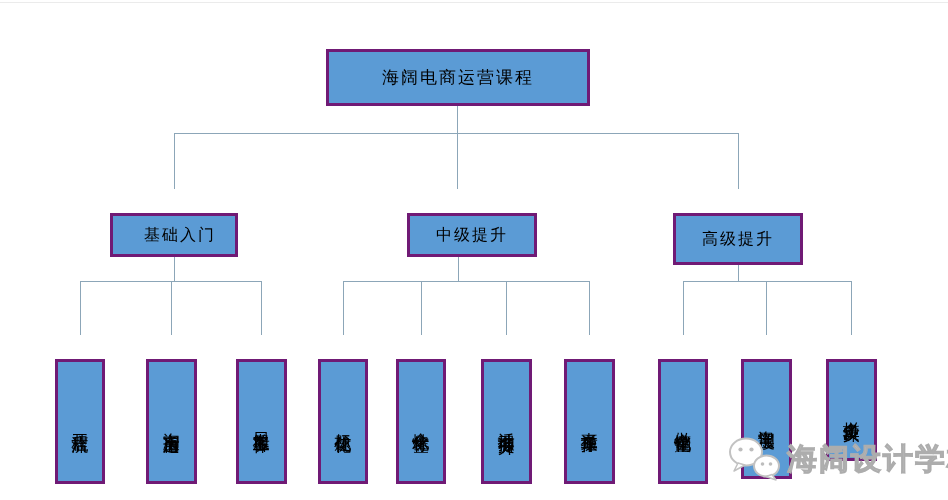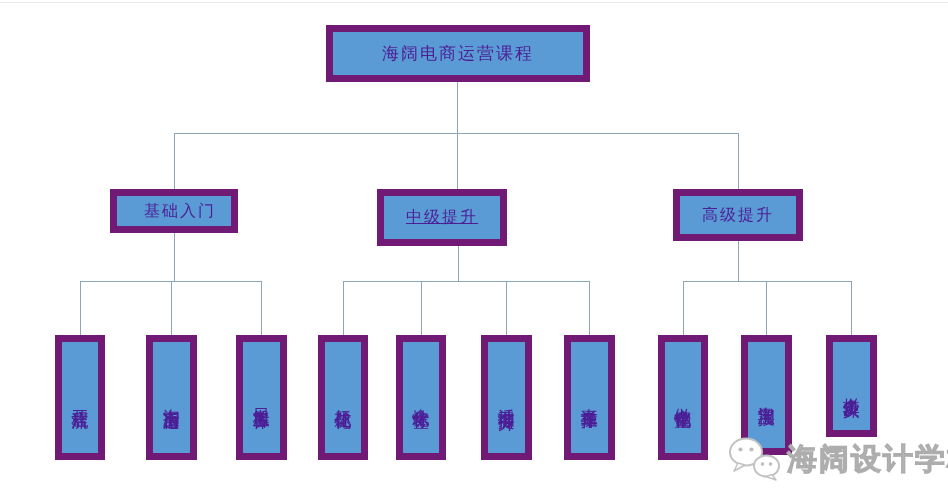--- a/index.html
+++ b/index.html
@@ -17,26 +17,27 @@
     width: 948px; height: 1px;
     background: #ebebeb;
   }
   .line { position: absolute; background: #8ca6b8; }
   .line.v { width: 1px; }
   .line.h { height: 1px; }
   .node {
     position: absolute;
     box-sizing: border-box;
     background: #5b9bd5;
-    border: 7px solid #701a75;
-    color: #4c1d95;
+    border: 3px solid #701a75;
+    color: #000000;
     display: flex;
     align-items: center;
     justify-content: center;
     z-index: 2;
+    margin-top: 24px;
   }
   .node.root  { font-size: 17px; letter-spacing: 2px; }
   .node.branch { font-size: 16px; letter-spacing: 2px; }
   .node.leaf {
     writing-mode: vertical-rl;
     text-orientation: upright;
     font-size: 17px;
     letter-spacing: 1px;
     line-height: 1.1;
   }
@@ -85,21 +86,21 @@
 
   <div class="line v" style="left:738px; top:233px; height:48px;"></div>
   <div class="line h" style="left:683px; top:281px; width:169px;"></div>
   <div class="line v" style="left:683px; top:281px; height:54px;"></div>
   <div class="line v" style="left:766px; top:281px; height:54px;"></div>
   <div class="line v" style="left:851px; top:281px; height:54px;"></div>
 
   <div class="node root" style="left:326px; top:25px; width:264px; height:57px;">海阔电商运营课程</div>
 
   <div class="node branch" style="left:110px; top:189px; width:128px; height:44px;padding-left:12px;">基础入门</div>
-  <div class="node branch" style="left:377px; top:189px; width:130px; height:57px;text-decoration:underline;">中级提升</div>
+  <div class="node branch" style="left:407px; top:189px; width:130px; height:44px;">中级提升</div>
   <div class="node branch" style="left:673px; top:189px; width:130px; height:52px;">高级提升</div>
 
   <div class="node leaf" style="left:55px;  top:335px; width:50px; height:125px;">开店流程</div>
   <div class="node leaf" style="left:146px; top:335px; width:51px; height:125px;">淘宝后台运用</div>
   <div class="node leaf" style="left:236px; top:335px; width:51px; height:125px;">日常客服工作</div>
 
   <div class="node leaf" style="left:318px; top:335px; width:50px; height:125px;">标题优化</div>
   <div class="node leaf" style="left:396px; top:335px; width:50px; height:125px;">个性化标签</div>
   <div class="node leaf" style="left:481px; top:335px; width:51px; height:125px;">活动报名提升</div>
   <div class="node leaf" style="left:564px; top:335px; width:51px; height:125px;">直通车操作</div>

